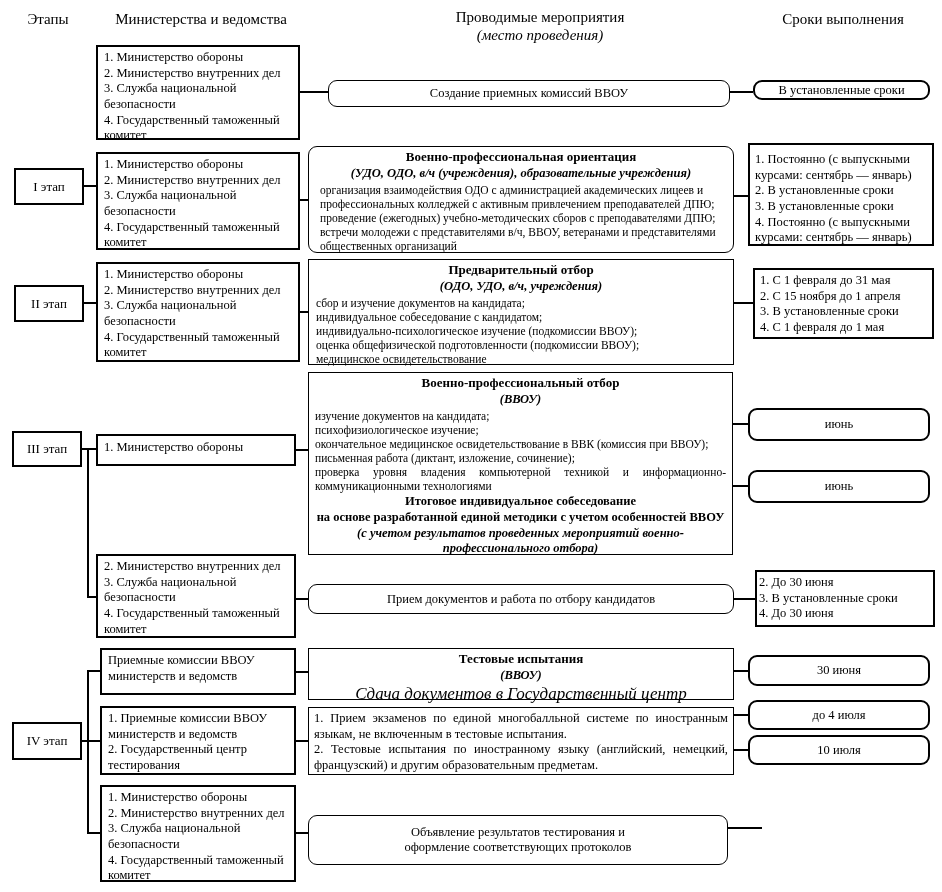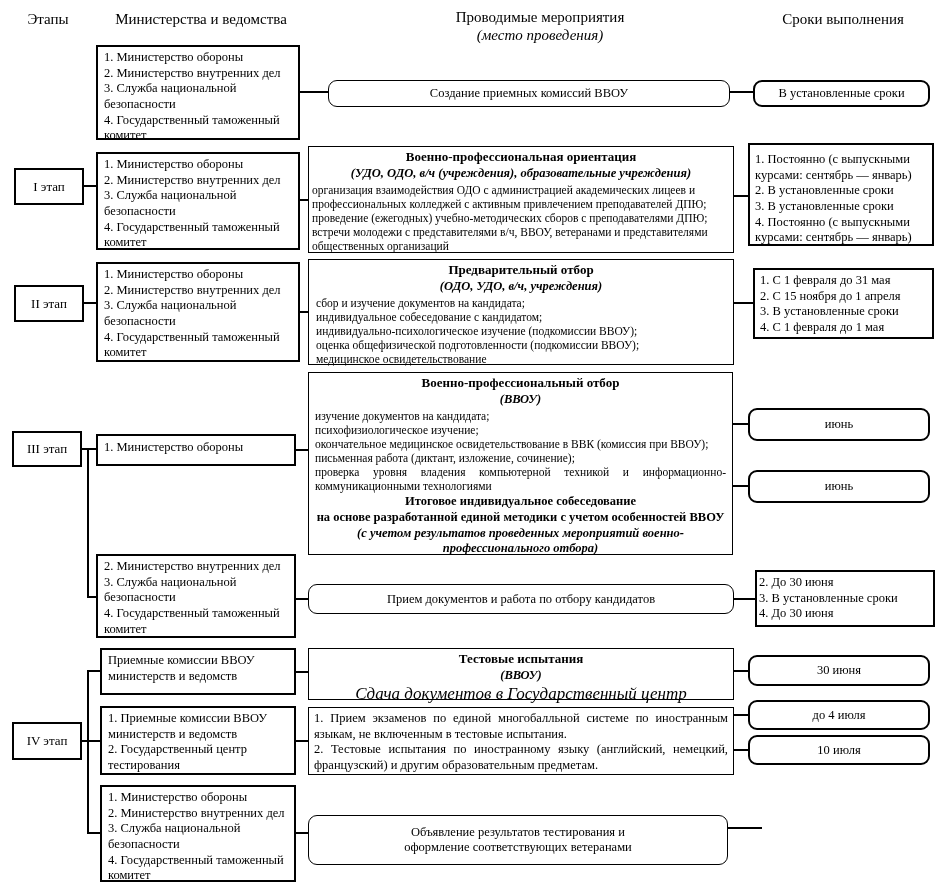--- a/index.html
+++ b/index.html
@@ -37,32 +37,32 @@
   </div>
   <div class="hdr" style="left:748px;top:10px;width:190px;">Сроки выполнения</div>
 
   <div class="box" style="left:96px;top:45px;width:204px;height:95px;">
     <div class="list">1. Министерство обороны
 2. Министерство внутренних дел
 3. Служба национальной безопасности
 4. Государственный таможенный комитет</div>
   </div>
   <div class="box mid single" style="left:328px;top:80px;width:402px;height:27px;">Создание приемных комиссий ВВОУ</div>
-  <div class="box single" style="left:753px;top:80px;width:177px;height:27px;">В установленные сроки</div>
+  <div class="box single" style="left:753px;top:80px;width:177px;height:20px;">В установленные сроки</div>
   <div class="line" style="left:300px;top:91px;width:28px;height:2px;"></div>
   <div class="line" style="left:730px;top:91px;width:23px;height:2px;"></div>
 
   <div class="box stagebox" style="left:14px;top:168px;width:70px;height:37px;">I этап</div>
   <div class="box" style="left:96px;top:152px;width:204px;height:98px;">
     <div class="list">1. Министерство обороны
 2. Министерство внутренних дел
 3. Служба национальной безопасности
 4. Государственный таможенный комитет</div>
   </div>
-  <div class="box mid" style="left:308px;top:146px;width:426px;height:107px;padding:2px 0;">
+  <div class="box mid" style="left:308px;top:146px;width:426px;height:107px;padding:2px 8px;border-radius:9px;">
     <div class="title">Военно-профессиональная ориентация</div>
     <div class="subtitle">(УДО, ОДО, в/ч (учреждения), образовательные учреждения)</div>
     <div class="bodytxt">организация взаимодействия ОДО с администрацией академических лицеев и профессиональных колледжей с активным привлечением преподавателей ДПЮ;
 проведение (ежегодных) учебно-методических сборов с преподавателями ДПЮ;
 встречи молодежи с представителями в/ч, ВВОУ, ветеранами и представителями общественных организаций</div>
   </div>
   <div class="box" style="left:748px;top:143px;width:186px;height:103px;">
     <div class="list" style="padding:7px 5px;">1. Постоянно (с выпускными курсами: сентябрь — январь)
 2. В установленные сроки
 3. В установленные сроки
@@ -155,21 +155,21 @@
   <div class="box mid" style="left:308px;top:648px;width:426px;height:52px;padding:2px 4px;">
     <div class="title">Тестовые испытания</div>
     <div class="subtitle">(ВВОУ)</div>
     <div class="center" style="font-size:17px;font-style:italic;">Сдача документов в Государственный центр тестирования</div>
   </div>
   <div class="box mid" style="left:308px;top:707px;width:426px;height:68px;padding:3px 5px;">
     <div class="just" style="font-size:12.5px;line-height:1.25;white-space:pre-line;">1. Прием экзаменов по единой многобалльной системе по иностранным языкам, не включенным в тестовые испытания.
 2. Тестовые испытания по иностранному языку (английский, немецкий, французский) и другим образовательным предметам.</div>
   </div>
   <div class="box mid single" style="left:308px;top:815px;width:420px;height:50px;">Объявление результатов тестирования и
-оформление соответствующих ветеранами</div>
+оформление соответствующих протоколов</div>
   <div class="box single" style="left:748px;top:655px;width:182px;height:31px;">30 июня</div>
   <div class="box single" style="left:748px;top:700px;width:182px;height:30px;">до 4 июля</div>
   <div class="box single" style="left:748px;top:735px;width:182px;height:30px;">10 июля</div>
   <div class="line" style="left:82px;top:740px;width:6px;height:2px;"></div>
   <div class="line" style="left:87px;top:670px;width:2px;height:164px;"></div>
   <div class="line" style="left:87px;top:670px;width:13px;height:2px;"></div>
   <div class="line" style="left:87px;top:740px;width:13px;height:2px;"></div>
   <div class="line" style="left:87px;top:832px;width:13px;height:2px;"></div>
   <div class="line" style="left:296px;top:671px;width:12px;height:2px;"></div>
   <div class="line" style="left:296px;top:740px;width:12px;height:2px;"></div>

